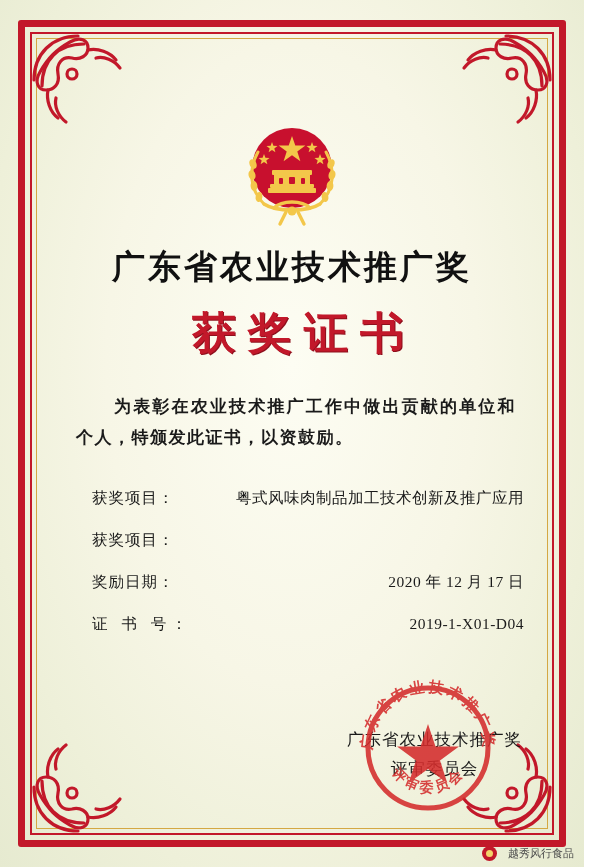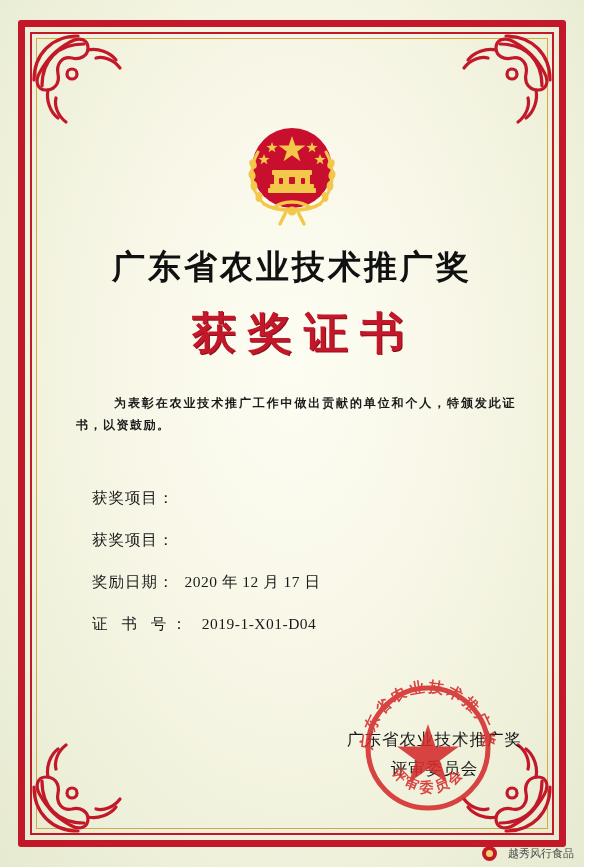--- a/index.html
+++ b/index.html
@@ -89,36 +89,37 @@
     text-shadow: 1px 1px 0 #8d0f1c;
     padding-left: 24px;
   }
 
   
   .citation {
     position: absolute;
     left: 76px;
     right: 68px;
     top: 392px;
-    font-family: Liberation Sans, sans-serif;
-    font-size: 12px;
+    font-family: Liberation Mono, monospace;
+    font-size: 17px;
     font-weight: bold;
     color: #1a1a1a;
     line-height: 1.85;
     letter-spacing: 1.5px;
     text-align: justify;
     text-indent: 38px;
   }
 
   
   .fields {
     position: absolute;
     left: 92px;
     right: 60px;
     top: 488px;
+    text-align: right;
   }
   .field-row {
     display: flex;
     align-items: baseline;
     margin-bottom: 21px;
     font-size: 15.5px;
     color: #1a1a1a;
     font-family: "Liberation Serif", "DejaVu Serif", serif;
   }
   .field-label {
@@ -305,20 +306,21 @@
   <div class="title-block">
     <div class="title-main">广东省农业技术推广奖</div>
     <div class="title-sub">获奖证书</div>
   </div>
 
   <div class="citation">为表彰在农业技术推广工作中做出贡献的单位和个人，特颁发此证书，以资鼓励。</div>
 
   <div class="fields">
     <div class="field-row">
       <span class="field-label">获奖项目：</span>
+      <span class="field-value">粤式风味肉制品加工技术创新及推广应用</span>
     </div>
     <div class="field-row">
       <span class="field-label">获奖项目：</span>
     </div>
     <div class="field-row">
       <span class="field-label">奖励日期：</span>
       <span class="field-value">2020 年 12 月 17 日</span>
     </div>
     <div class="field-row spaced">
       <span class="field-label">证 书 号：</span>

